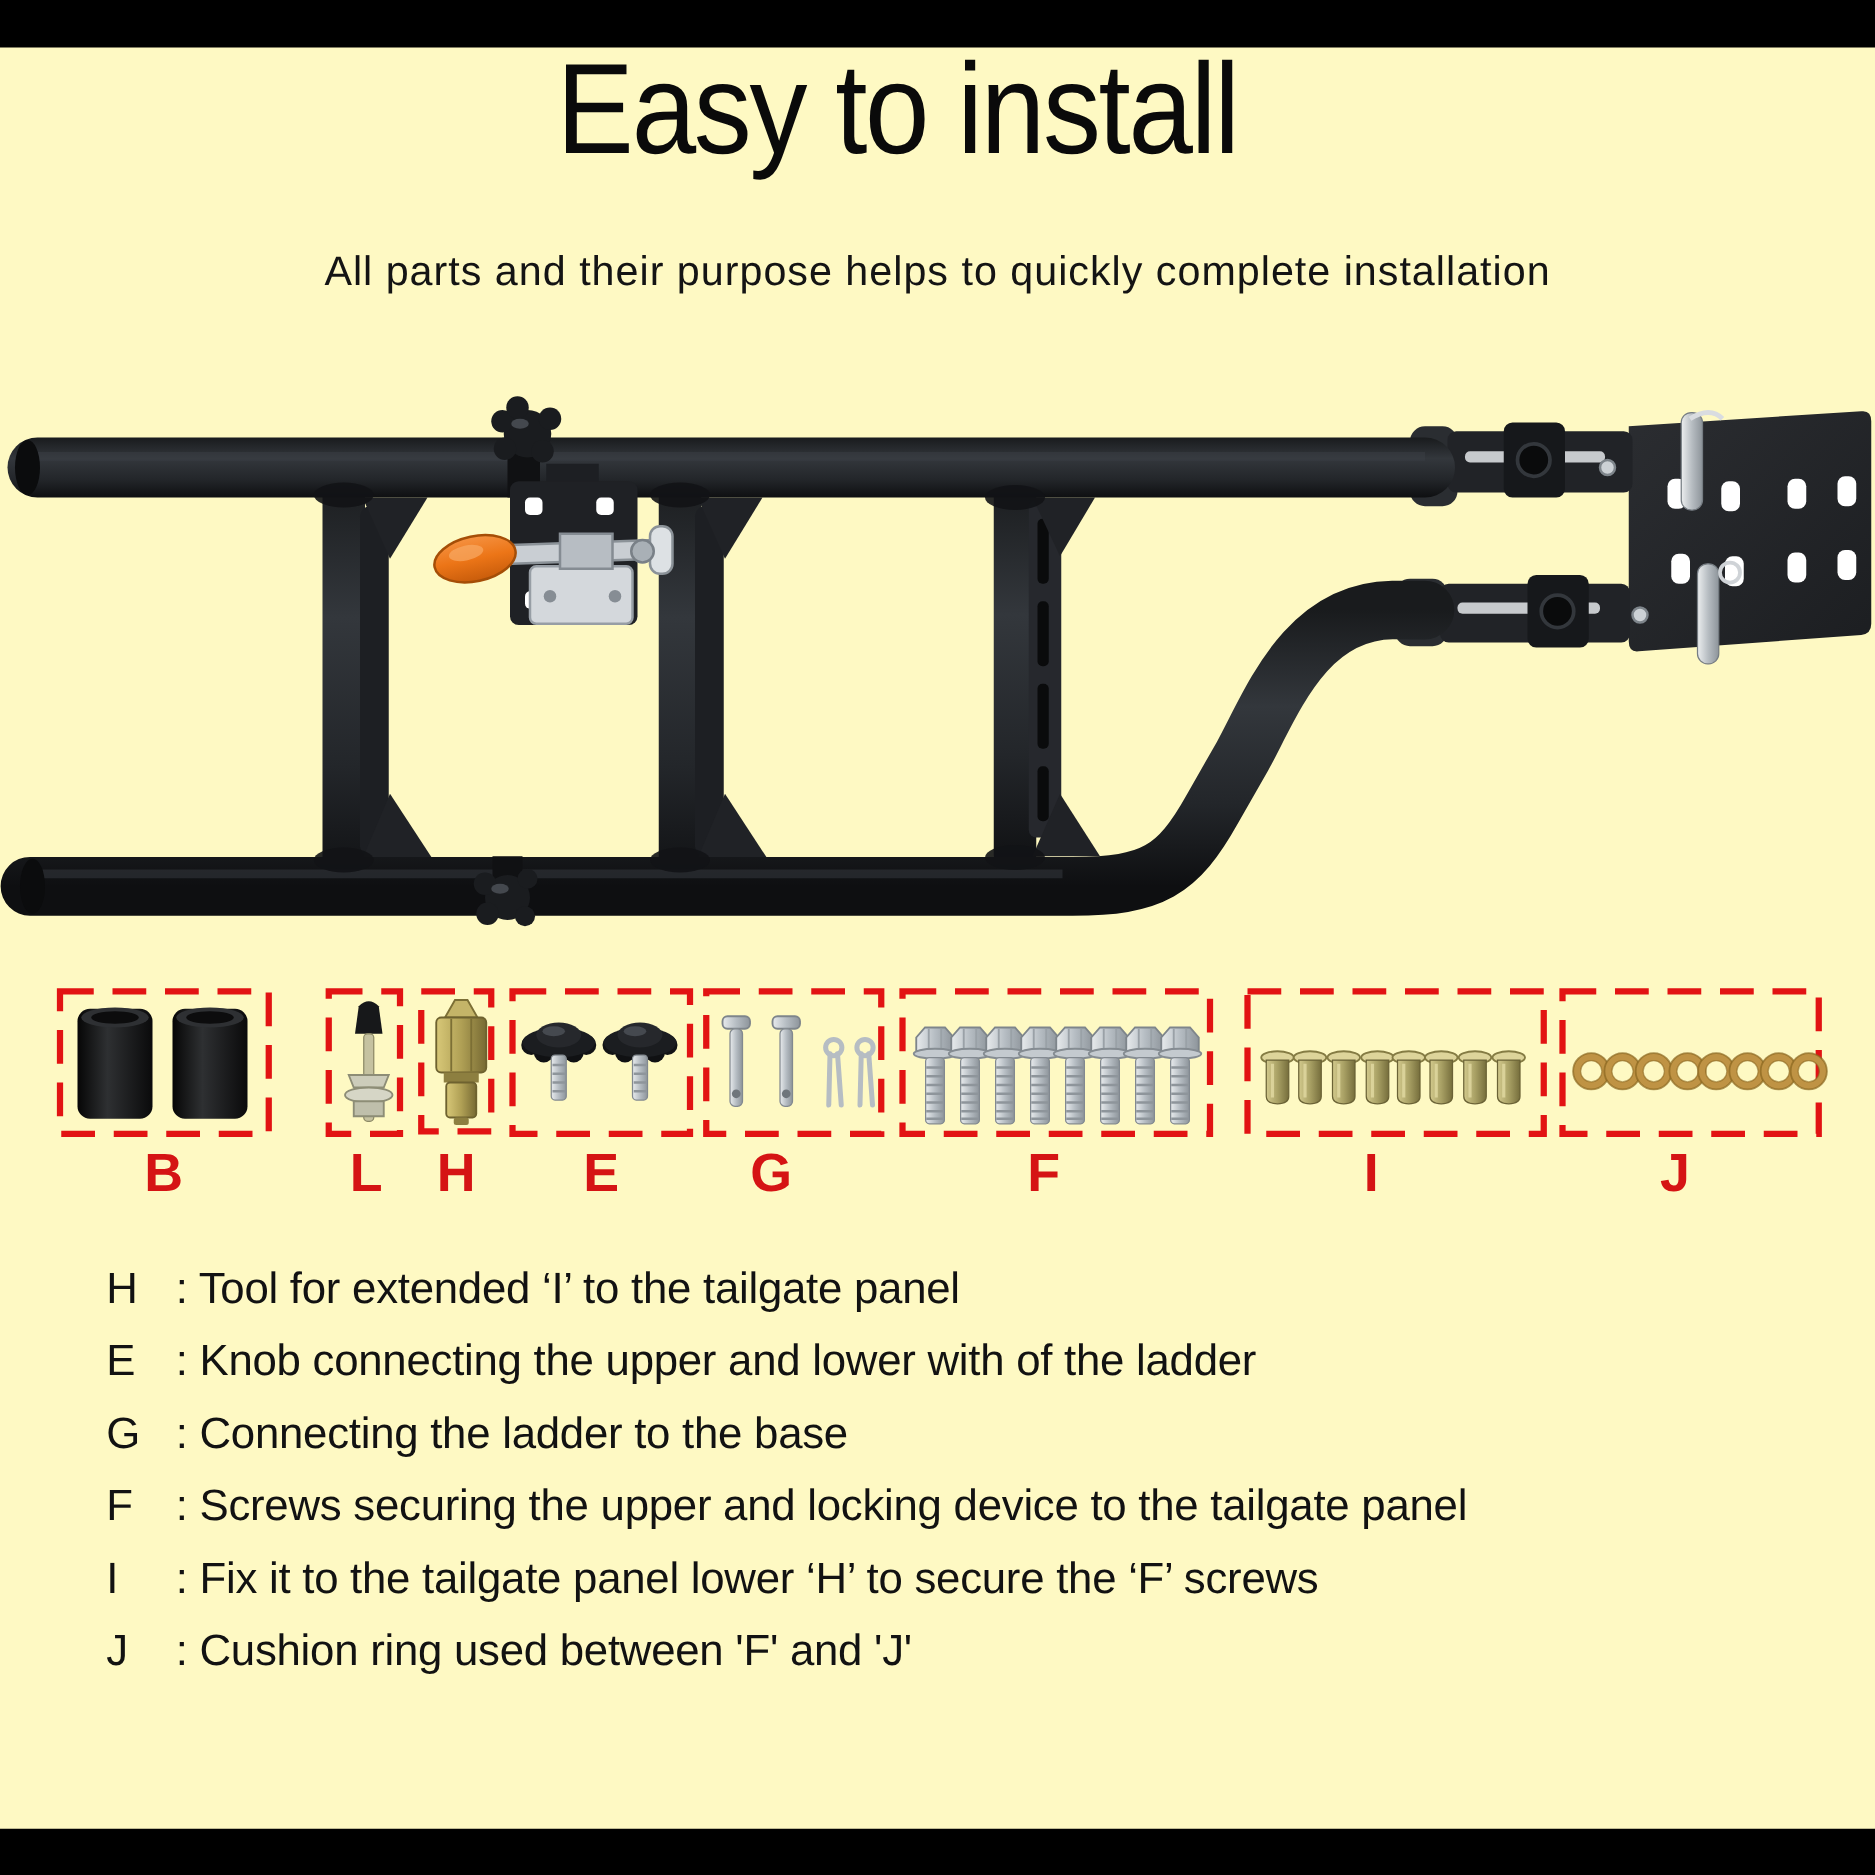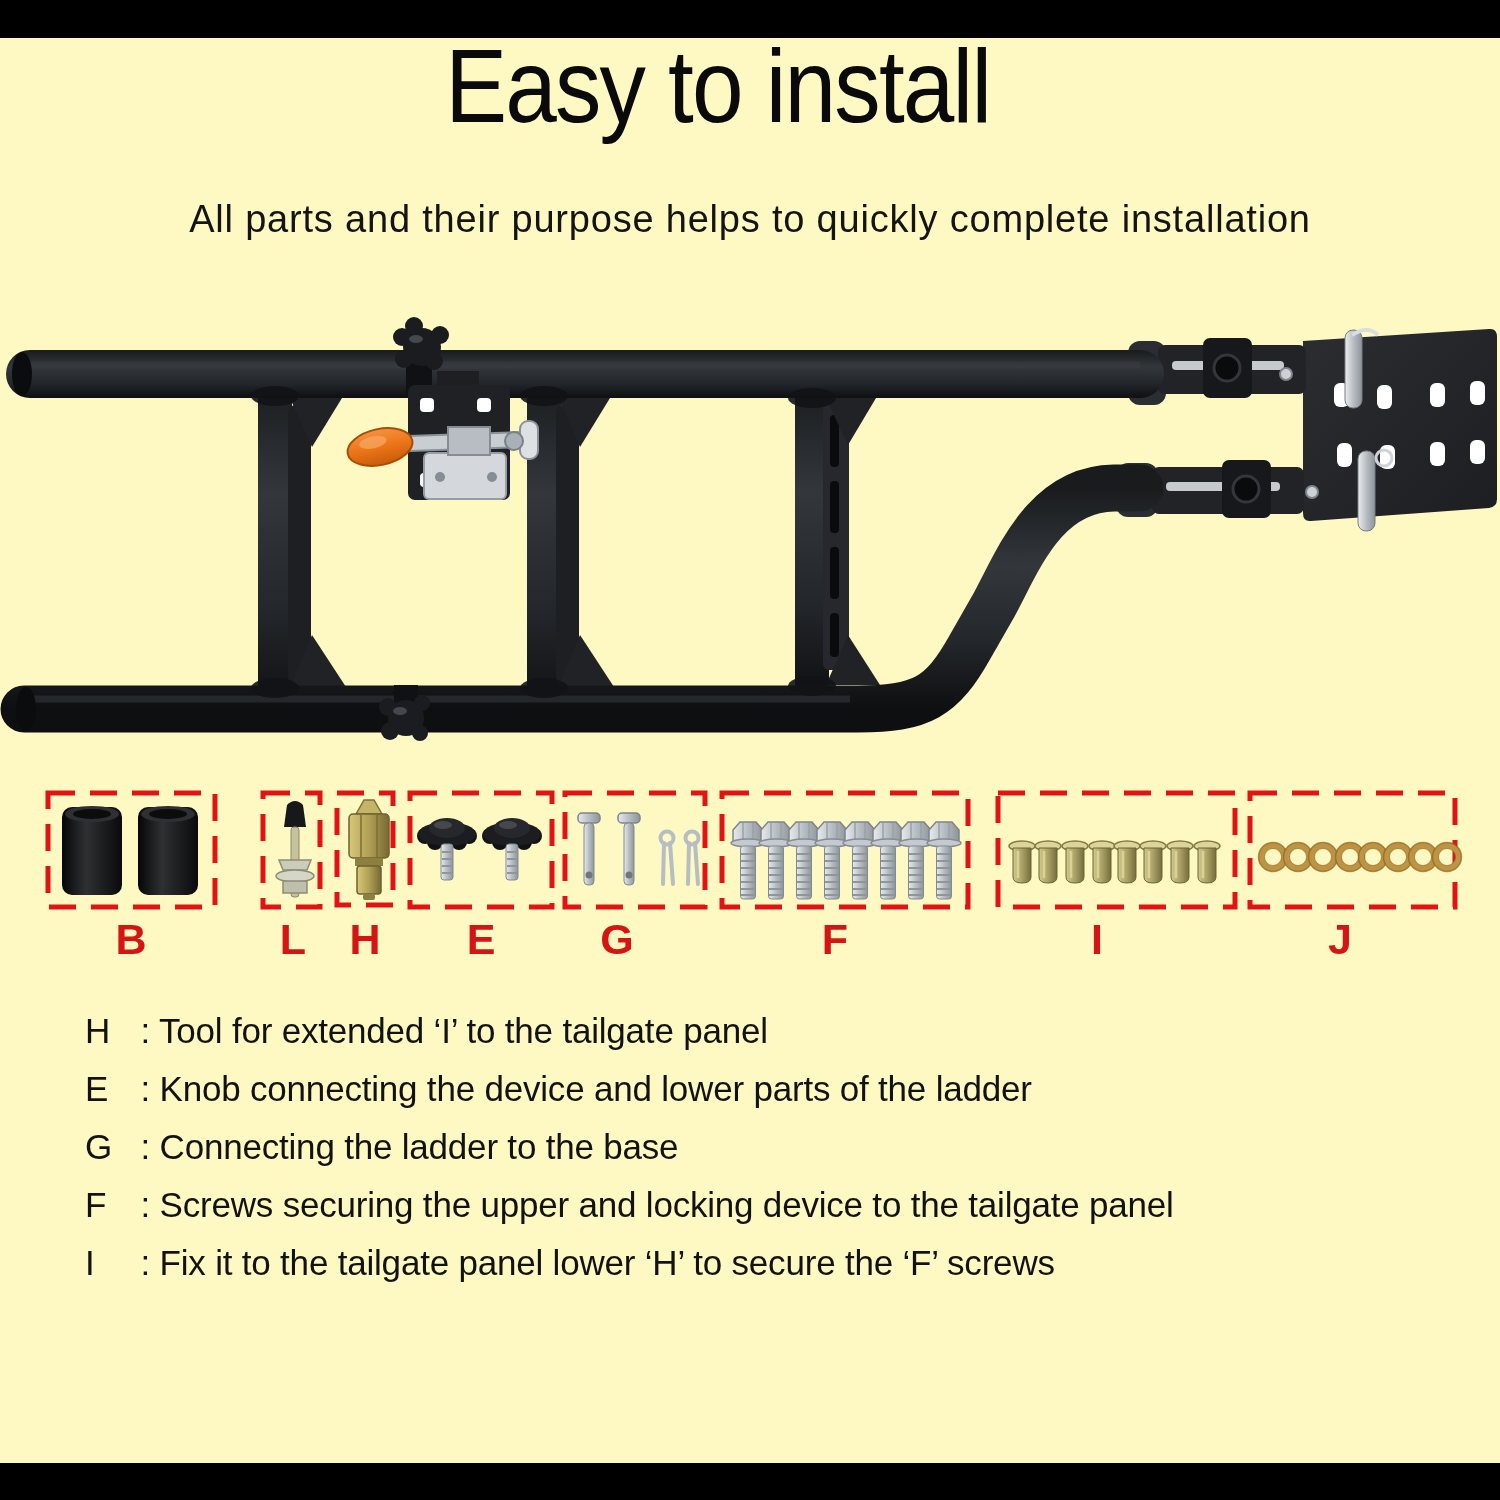--- a/index.html
+++ b/index.html
@@ -5,21 +5,21 @@
   html,body{margin:0;padding:0;background:#888;}
   #canvas{position:relative;width:1500px;height:1500px;background:#fef9c3;overflow:hidden;
           font-family:"Liberation Sans",sans-serif;color:#111;}
   .letterbox{position:absolute;left:0;width:1500px;background:#000;}
   #bar-top{top:0;height:38px;}
   #bar-bottom{top:1463px;height:37px;}
   #title{position:absolute;top:28px;left:0;width:1436px;text-align:center;
          font-size:103px;font-weight:400;letter-spacing:-2px;color:#0a0a0a;white-space:nowrap;}
   #title span{display:inline-block;transform:scaleX(0.90);transform-origin:center;}
   #subtitle{position:absolute;top:198px;left:0;width:1500px;text-align:center;
-            font-size:38px;font-weight:400;letter-spacing:0.8px;color:#141414;white-space:nowrap;}
+            font-size:33px;font-weight:400;letter-spacing:0.8px;color:#141414;white-space:nowrap;}
   #ladder-svg{position:absolute;left:0;top:295px;}
   #parts-svg{position:absolute;left:0;top:780px;}
   .part-label{position:absolute;top:916px;transform:translateX(-50%);
               font-size:43px;font-weight:700;color:#d51414;line-height:46px;}
   #parts-list{position:absolute;left:85px;top:1002px;width:1380px;}
   .part-line{height:58px;line-height:58px;font-size:35px;letter-spacing:-0.2px;
              color:#121212;white-space:nowrap;}
   .part-line .pl-letter{display:inline-block;width:46px;}
 </style>
 </head>
@@ -337,19 +337,20 @@
       <span class="part-label" style="left: 365px;">H</span>
       <span class="part-label" style="left: 481px;">E</span>
       <span class="part-label" style="left: 617px;">G</span>
       <span class="part-label" style="left: 835px;">F</span>
       <span class="part-label" style="left: 1097px;">I</span>
       <span class="part-label" style="left: 1340px;">J</span>
     </div>
 
   <div id="parts-list">
       <div class="part-line"><span class="pl-letter">H</span><span> : </span><span>Tool for extended ‘I’ to the tailgate panel</span></div>
-      <div class="part-line"><span class="pl-letter">E</span><span> : </span><span>Knob connecting the device and lower parts of the ladder</span></div>
+      <div class="part-line"><span class="pl-letter">E</span><span> : </span><span>Knob connecting the upper and lower with of the ladder</span></div>
       <div class="part-line"><span class="pl-letter">G</span><span> : </span><span>Connecting the ladder to the base</span></div>
       <div class="part-line"><span class="pl-letter">F</span><span> : </span><span>Screws securing the upper and locking device to the tailgate panel</span></div>
       <div class="part-line"><span class="pl-letter">I</span><span> : </span><span>Fix it to the tailgate panel lower ‘H’ to secure the ‘F’ screws</span></div>
+      <div class="part-line"><span class="pl-letter">J</span><span> : </span><span>Cushion ring used between 'F' and 'J'</span></div>
     </div>
 
 </div>
 
 </body></html>

